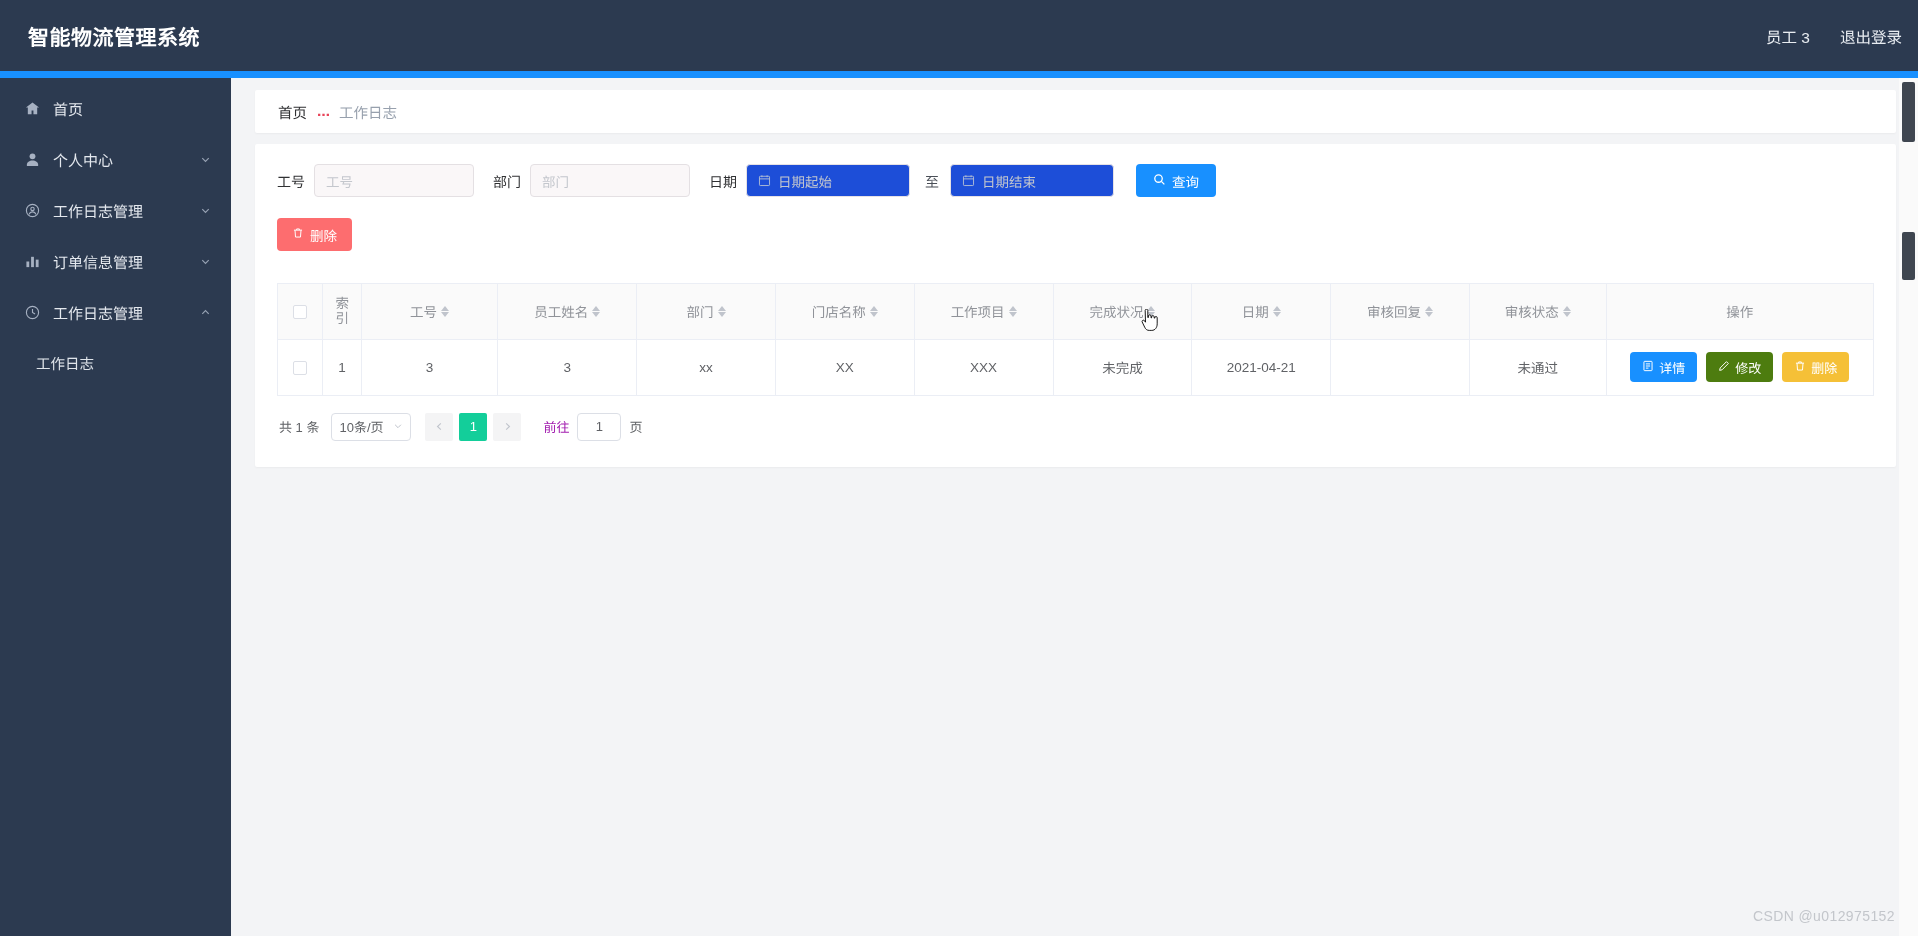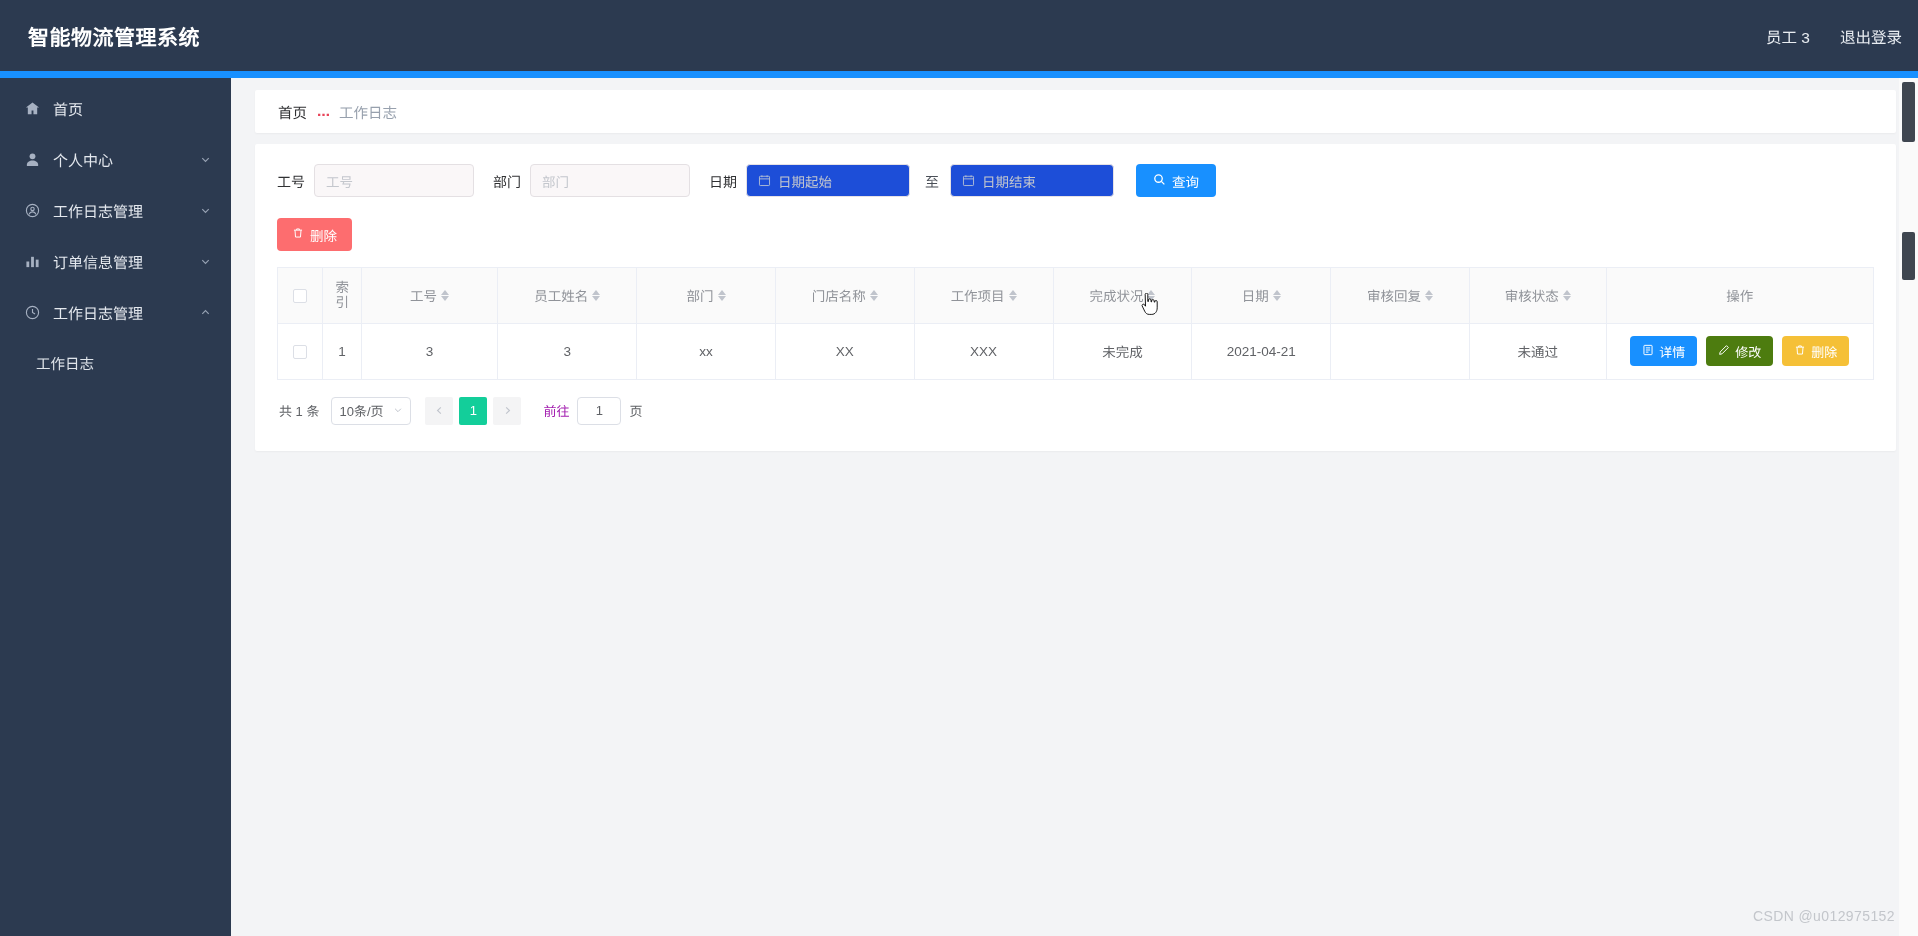--- a/index.html
+++ b/index.html
@@ -213,21 +213,21 @@
     border: none; border-radius: 4px;
     font-size: 13.5px;
     padding: 0 15px;
     display: inline-flex; align-items: center; gap: 6px;
     cursor: pointer;
     font-family: inherit;
   }
 
   
   .tablewrap {
-    margin-top: 16px;
+    margin-top: 32px;
     border: 1px solid #ebeef5;
     border-bottom: none;
   }
   table.dt {
     width: 100%;
     border-collapse: collapse;
     table-layout: fixed;
   }
   table.dt th {
     background: #fafafa;

